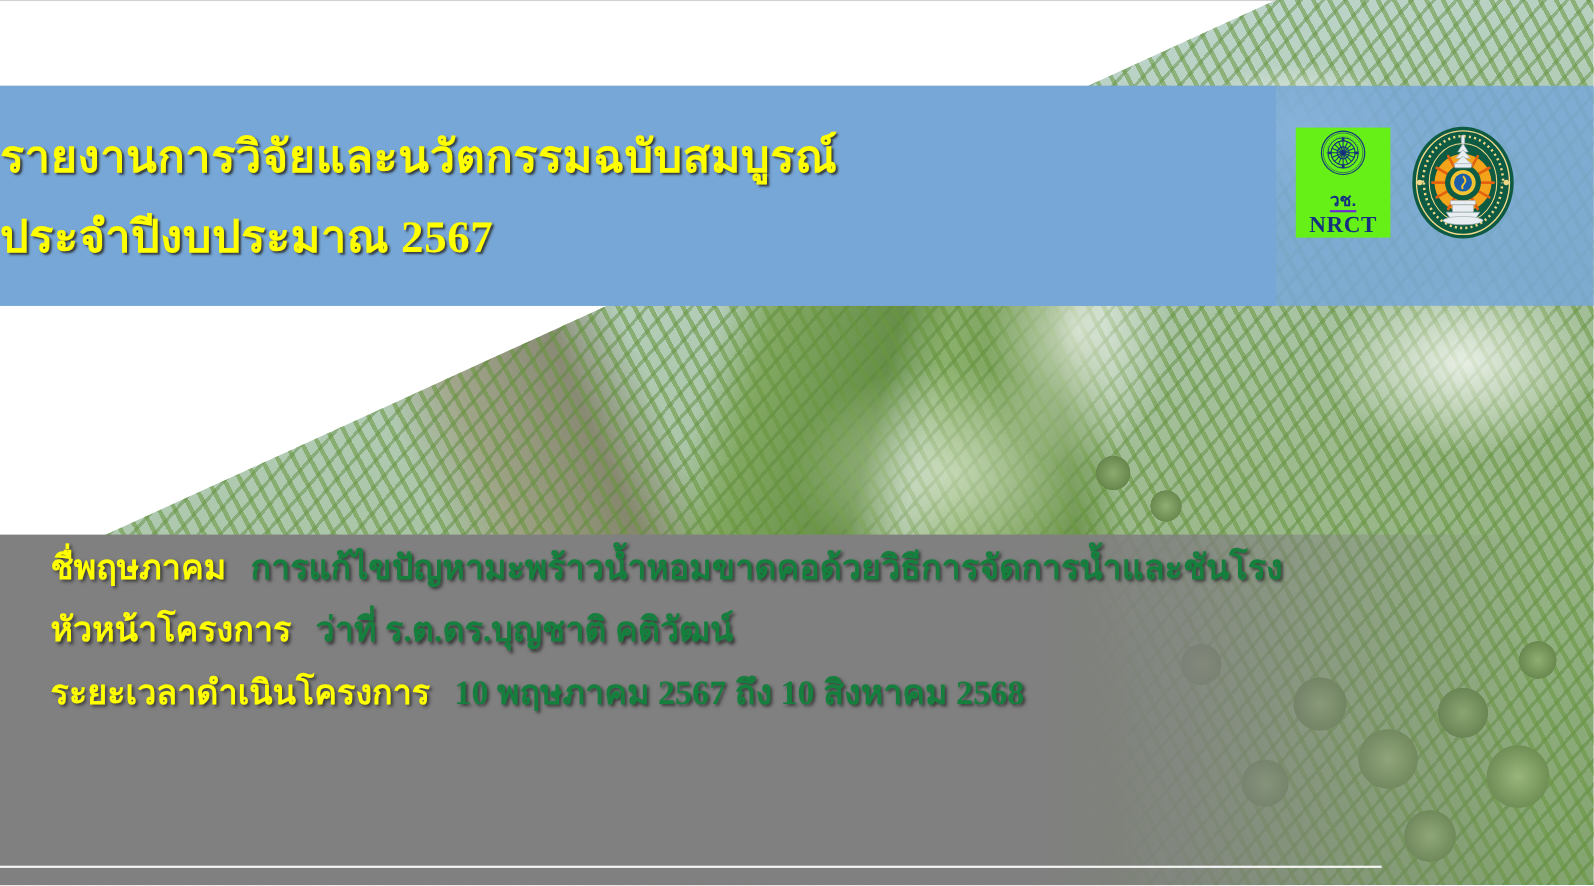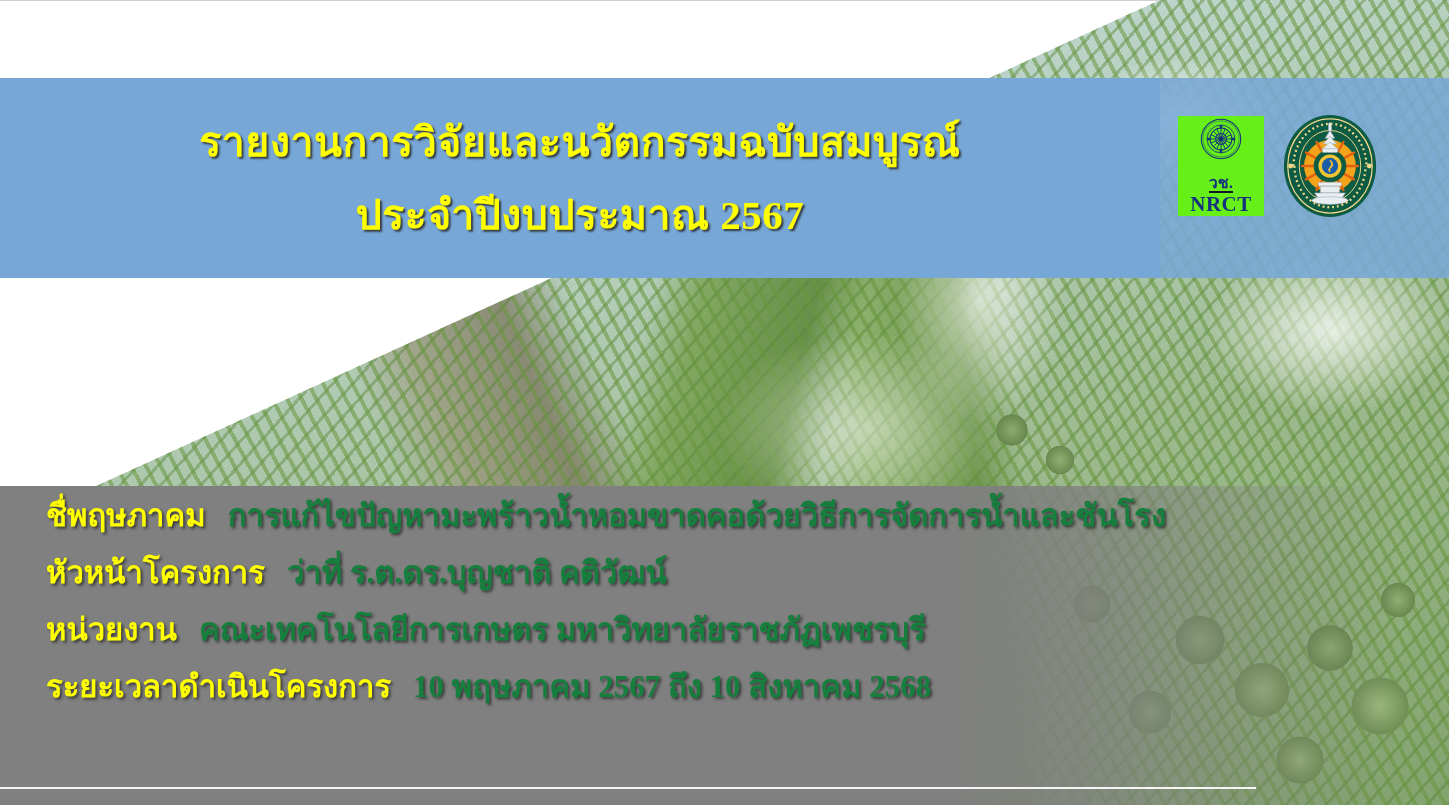--- a/index.html
+++ b/index.html
@@ -66,21 +66,21 @@
     background:#77a7d6;
     opacity:1;
   }
 
   .title-wrap{
     position:absolute;
     left:0; top:78px;
     width:1160px; height:200px;
     display:flex;
     flex-direction:column;
-    align-items:center;
+    align-items:flex-start;
     justify-content:center;
     gap:8px;
   }
   .title-line{
     color:#ffff00;
     font-size:41px;
     font-weight:bold;
     letter-spacing:.5px;
     white-space:nowrap;
     text-shadow:2px 2px 2px rgba(40,40,40,.85);
@@ -101,21 +101,21 @@
     flex-direction:column;
     align-items:center;
     justify-content:center;
     padding-top:2px;
     box-sizing:border-box;
   }
   .logo-nrct .seal{ width:56px; height:54px; }
   .logo-nrct .th{
     color:#14307e; font-size:16px; font-weight:bold;
     line-height:1; margin-top:15px;
-    border-bottom:2px solid #0f172a;
+    border-bottom:2px solid #6d28d9;
     font-family:"Liberation Sans",sans-serif;
   }
   .logo-nrct .en{
     color:#14307e; font-size:21px; font-weight:bold;
     line-height:1.1; letter-spacing:.5px;
     font-family:"Liberation Serif",serif;
   }
   .logo-pbru{ width:96px; height:106px; }
 
   
@@ -270,22 +270,19 @@
   <div class="banner-gray"></div>
 
   <div class="info">
     <div class="info-row">
       <span class="lbl">ชื่พฤษภาคม</span><span class="val">การแก้ไขปัญหามะพร้าวน้ำหอมขาดคอด้วยวิธีการจัดการน้ำและชันโรง</span>
     </div>
     <div class="info-row">
       <span class="lbl">หัวหน้าโครงการ</span><span class="val">ว่าที่ ร.ต.ดร.บุญชาติ คติวัฒน์</span>
     </div>
     <div class="info-row">
-      <span class="lbl">หน่วยงาน</span><span class="val">คณะเทคโนโลยีการเกษตร มหาวิทยาลัยราชภัฏเพชรบุรี</span>
-    </div>
-    <div class="info-row">
       <span class="lbl">ระยะเวลาดำเนินโครงการ</span><span class="val">10 พฤษภาคม 2567  ถึง 10 สิงหาคม 2568</span>
     </div>
   </div>
 
   <div class="rule"></div>
 
 </div>
 
 </body></html>

